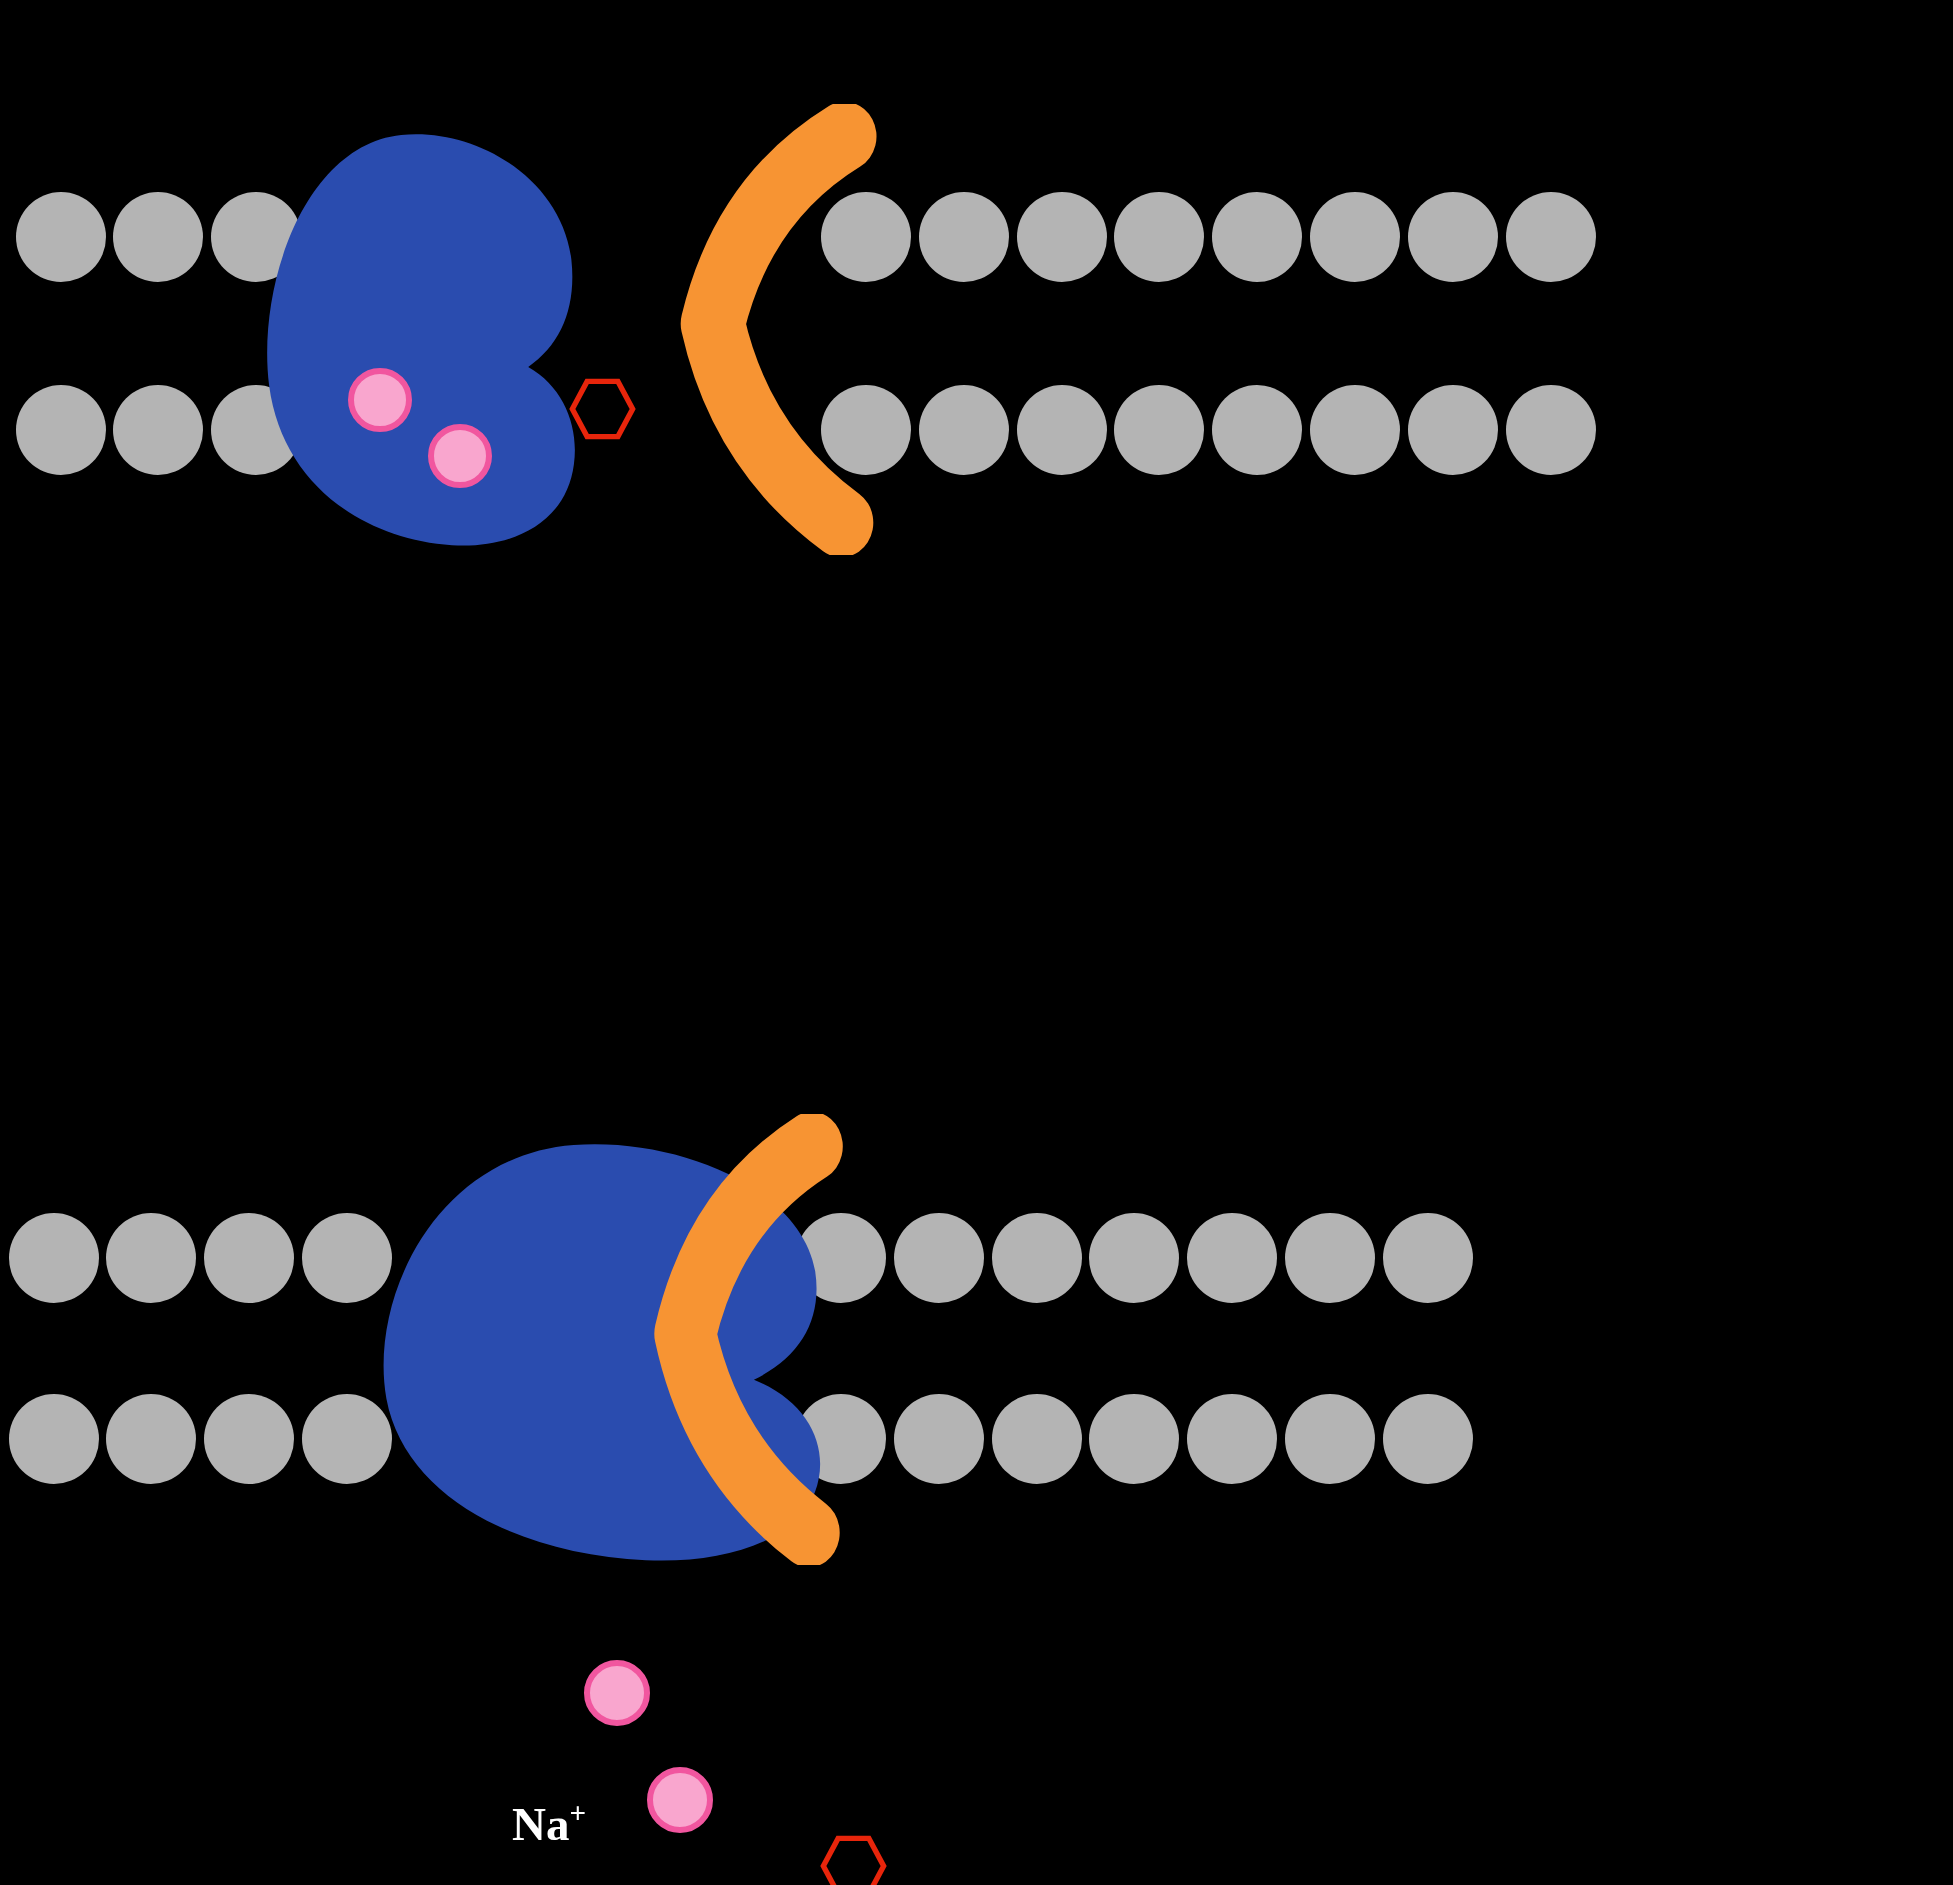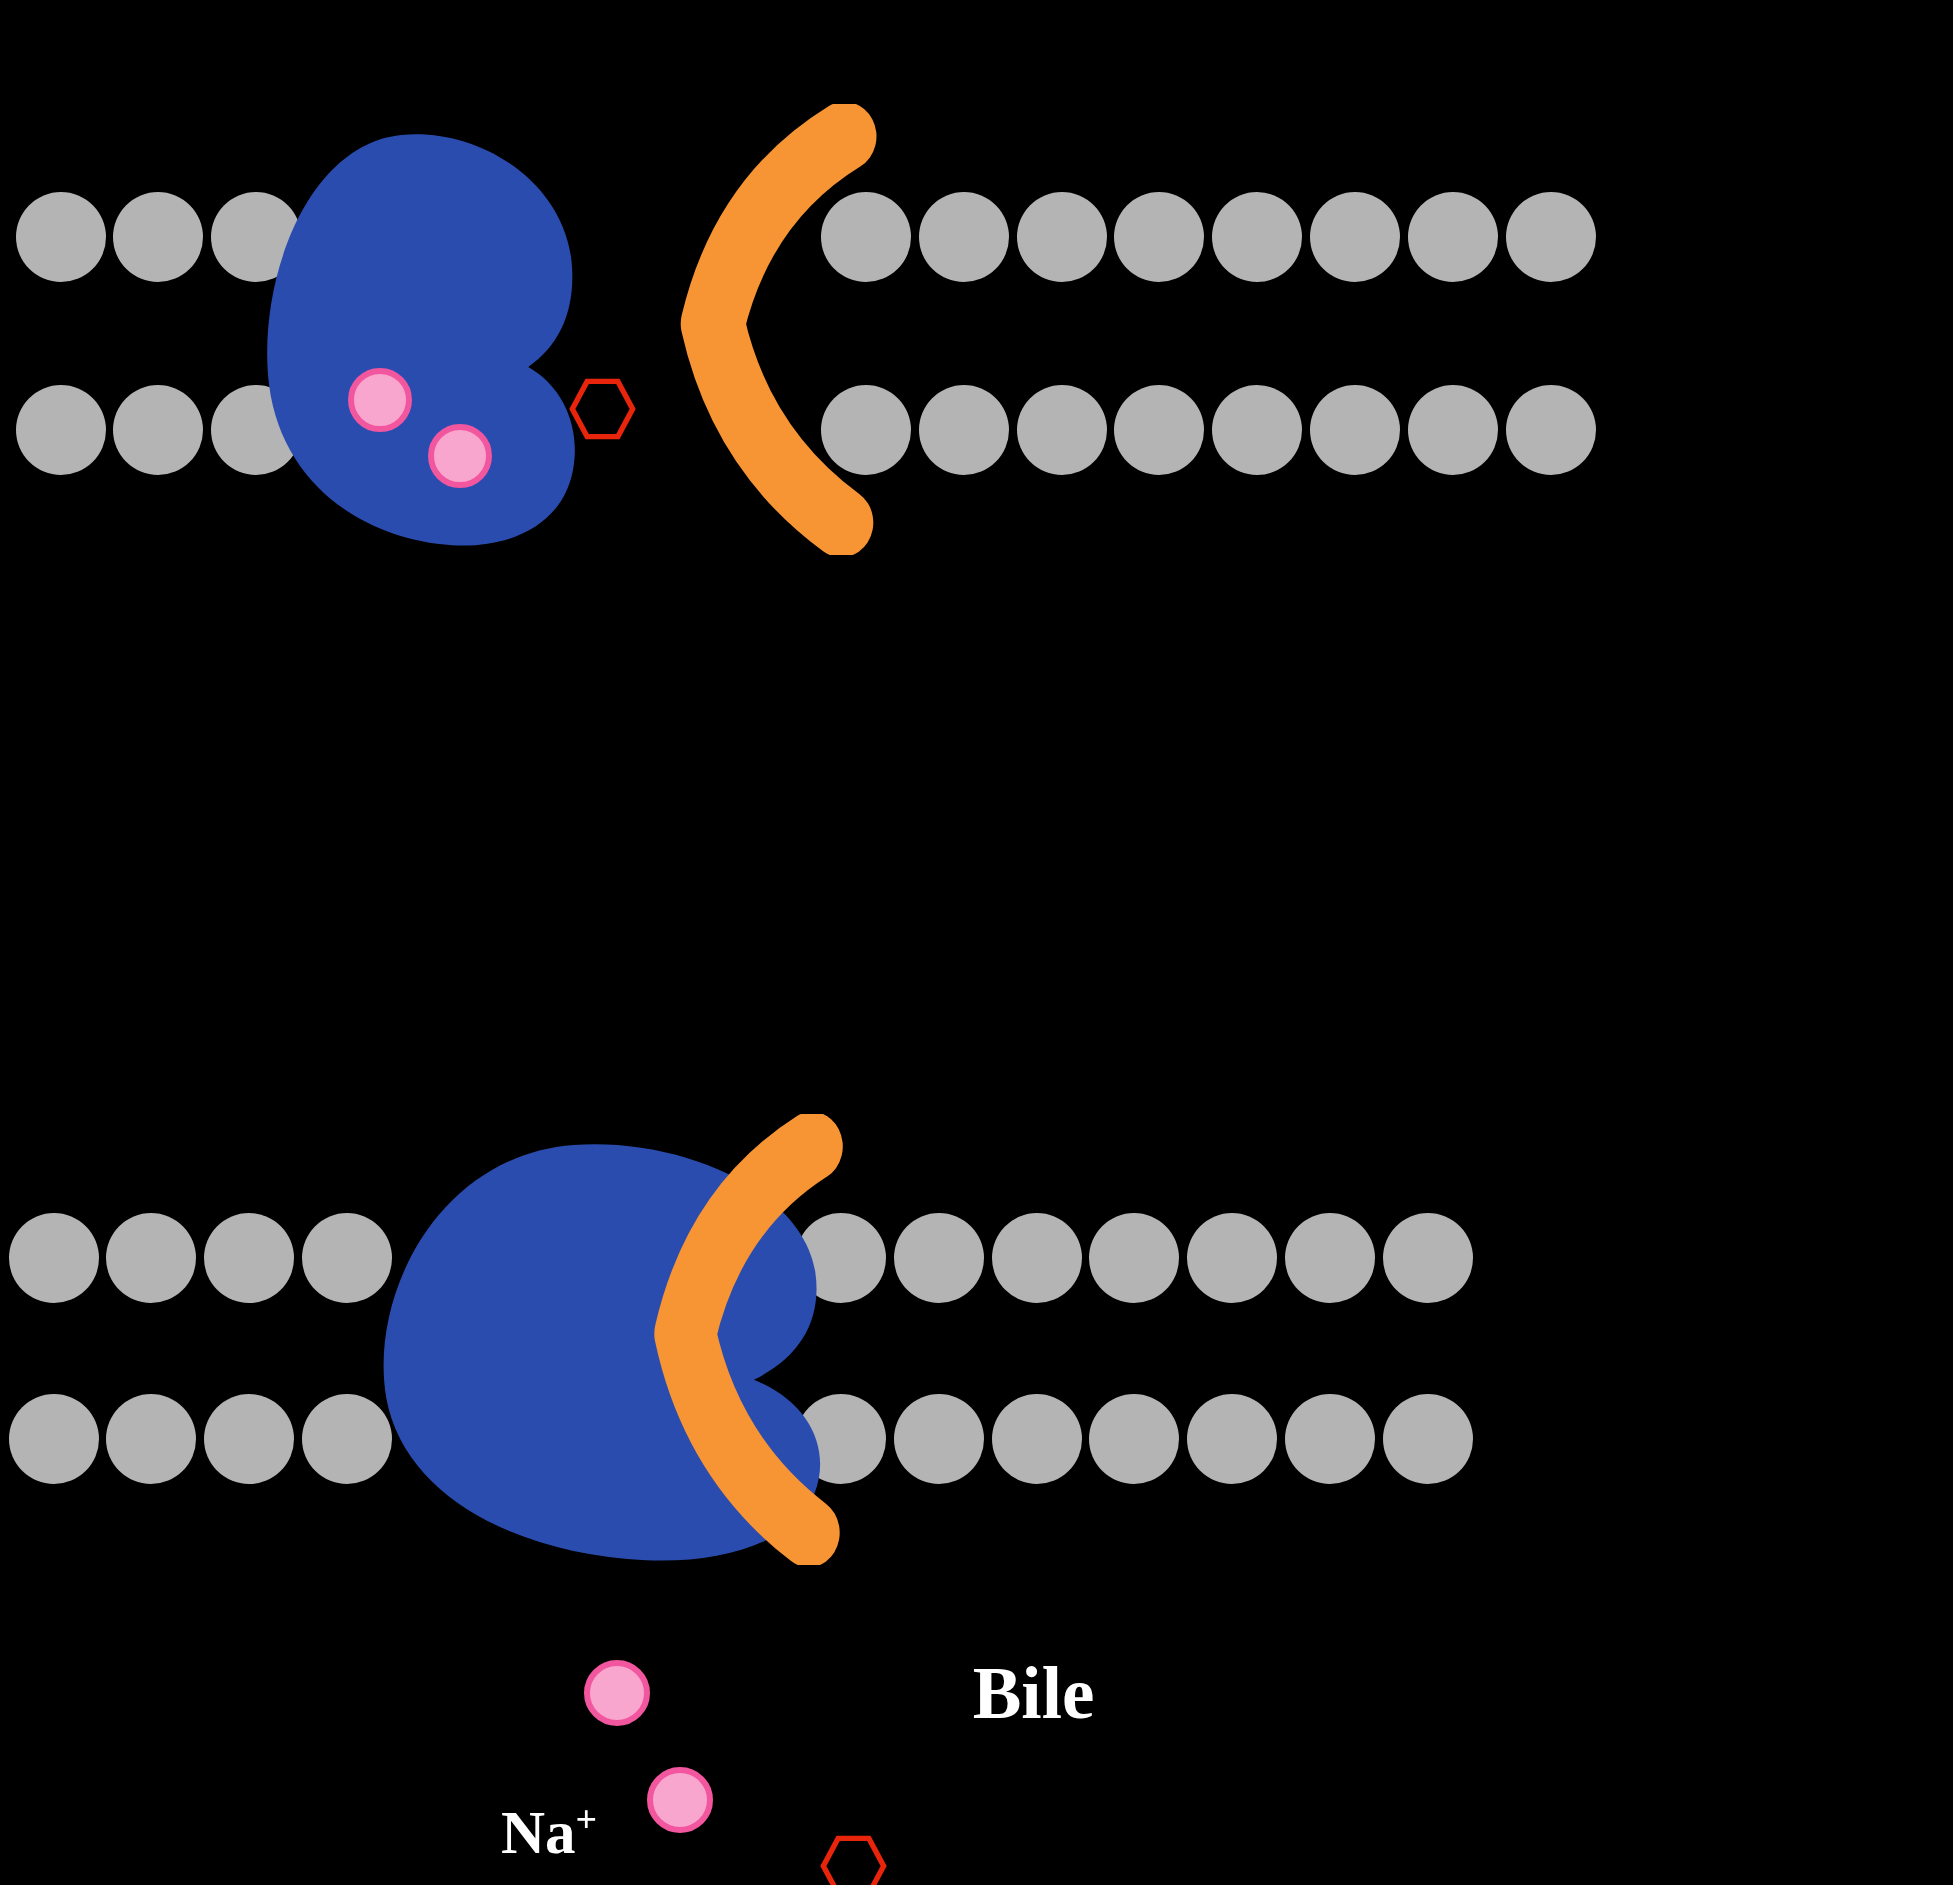--- a/index.html
+++ b/index.html
@@ -49,21 +49,21 @@
     font-weight: bold;
     text-align: center;
     z-index: 5;
     line-height: 1.25;
   }
   .label sup {
     font-size: 0.62em;
     vertical-align: super;
     line-height: 0;
   }
-  .na-label { font-size: 61px; }
+  .na-label { font-size: 47px; }
   .bile-label { font-size: 73px; }
 </style>
 </head>
 <body>
 
 <div class="canvas">
 
   <section>
 
     <div class="lipid-row" style="left:15.6px; top:192px;">
@@ -172,19 +172,18 @@
       <span>Na</span><sup>+</sup>
     </div>
 
     <div class="shape hex" style="left:820px; top:1835px; width:67px; height:62px;">
       <svg viewBox="0 0 100 92" preserveAspectRatio="none">
         <polygon points="27,5 73,5 95,46 73,87 27,87 5,46" fill="none" stroke="var(--bile-salt-outline, #e8250b)" stroke-width="8"></polygon>
       </svg>
     </div>
 
     <div class="label bile-label" style="left:947px; top:1648px; width:173px;">
-      <div>Bile</div>
     </div>
 
   </section>
 
 </div>
 
 
 </body></html>

